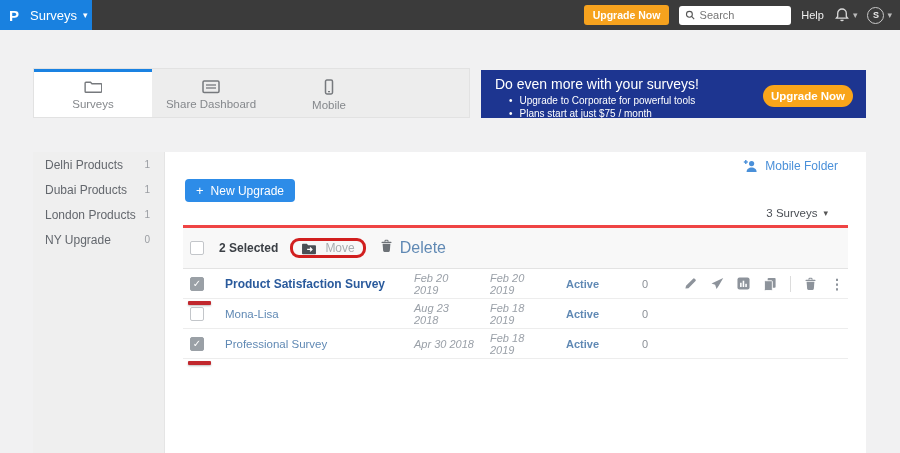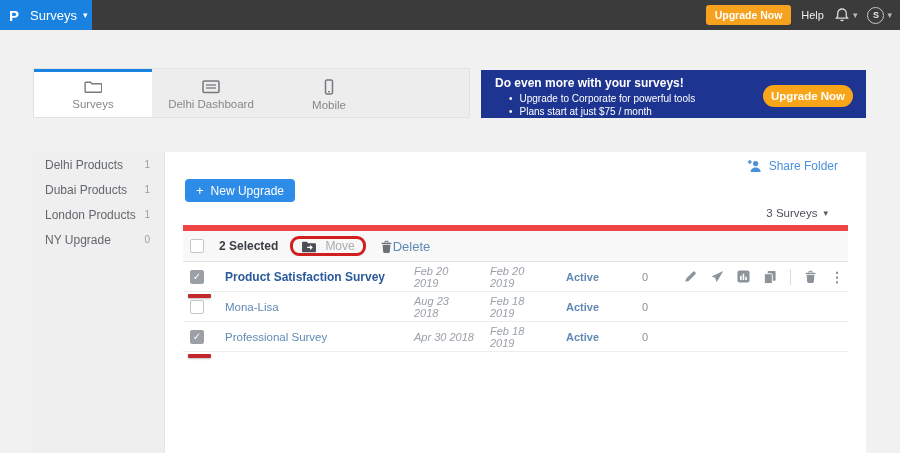--- a/index.html
+++ b/index.html
@@ -23,48 +23,48 @@
   .avatar { width:17px; height:17px; border:1.5px solid #c9c9c9; border-radius:50%; color:#e8e8e8; font-size:9px; font-weight:bold; display:flex; align-items:center; justify-content:center; }
 
   
   .tabstrip { position:absolute; left:33px; top:68px; width:437px; height:50px; display:flex; background:#ededed; border:1px solid #e2e2e2; }
   .tab { width:118px; display:flex; flex-direction:column; align-items:center; justify-content:center; gap:4px; font-size:11.5px; color:#85888c; border-top:3px solid transparent; cursor:pointer; }
   .tab.active { background:#fff; border-top:3px solid #1a82e2; }
   .tab-filler { flex:1; }
 
   
   .banner { position:absolute; left:481px; top:70px; width:385px; height:48px; background:#1d3590; color:#fff; padding:6px 12px 0 14px; }
-  .banner-title { font-size:12px; font-weight:bold; }
+  .banner-title { font-size:14px; font-weight:normal; }
   .banner-bullet { font-size:10px; margin-left:14px; margin-top:2.5px; display:flex; gap:7px; }
   .pill { position:absolute; right:13px; top:15px; width:90px; height:22px; border-radius:12px; background:#f9a51a; color:#fff; font-weight:bold; font-size:11.5px; border:none; cursor:pointer; font-family:inherit; }
 
   
   .content { position:absolute; left:33px; top:152px; width:833px; bottom:0; display:flex; }
   .sidebar { width:132px; background:#efefef; border-right:1px solid #e5e5e5; }
   .side-item { height:25px; display:flex; align-items:center; padding:0 14px 0 12px; font-size:12px; color:#63676d; cursor:pointer; }
   .side-item.active { background:#fff; border-left:4px solid #1a82e2; padding-left:8px; }
   .side-count { margin-left:auto; font-size:10px; color:#9a9da2; }
 
   .panel { flex:1; background:#fff; position:relative; }
   .share { position:absolute; top:7px; right:28px; display:flex; align-items:center; gap:7px; color:#4a90d9; font-size:12px; cursor:pointer; }
   .new-survey { position:absolute; top:27px; left:20px; height:23px; width:110px; background:#2d8ce8; border:none; border-radius:4px; color:#fff; font-size:12px; display:flex; align-items:center; justify-content:center; gap:7px; cursor:pointer; font-family:inherit; }
   .plus { font-size:13px; line-height:1; }
   .count-dd { position:absolute; top:55px; right:38px; font-size:11.5px; color:#4b4f55; display:flex; gap:6px; align-items:center; cursor:pointer; }
   .count-dd .caret { color:#555; }
 
   .table { position:absolute; top:73px; left:18px; right:18px; }
-  .toolbar { height:37px; background:#f8f8f8; border-top:6px solid #ef4444; border-bottom:1px solid #e3e3e3; display:flex; align-items:center; }
+  .toolbar { height:44px; background:#f8f8f8; border-top:3px solid #ef4444; border-bottom:1px solid #e3e3e3; display:flex; align-items:center; }
   .cb-cell { width:36px; padding-left:7px; position:relative; flex:none; }
   .cb { width:14px; height:14px; border:1px solid #c3c6ca; border-radius:2px; background:#fff; display:flex; align-items:center; justify-content:center; cursor:pointer; }
   .cb.on { background:#9aa0a6; border-color:#9aa0a6; }
   .cb.on::after { content:"\2713"; color:#fff; font-size:10px; line-height:1; }
   .sel-label { font-weight:bold; font-size:12px; color:#3c4046; margin-right:12px; }
   .red-box { border:3px solid #d11f1f; border-radius:9px; padding:0 8px; position:relative; z-index:2; background:transparent; }
   .move-btn { display:flex; align-items:center; gap:8px; background:none; border:none; font-size:12px; color:#a8acb0; cursor:pointer; font-family:inherit; }
-  .del-btn { display:flex; align-items:flex-end; background:none; border:none; font-size:13px; color:#6089b4; margin-left:14px; cursor:pointer; font-family:inherit; }
+  .del-btn { display:flex; align-items:flex-start; gap:7px; background:none; border:none; font-size:16px; color:#6089b4; margin-left:14px; cursor:pointer; font-family:inherit; }
 
   .trow { height:30px; display:flex; align-items:center; border-bottom:1px solid #ededed; font-size:11px; }
   .t-title { flex:1; padding-left:6px; font-size:11.5px; min-width:0; }
   .t-title a { color:#6089b4; text-decoration:none; cursor:pointer; }
   .trow.first .t-title a { font-weight:bold; color:#2a5a9c; font-size:12px; }
   .t-date { width:76px; flex:none; color:#9aa0a8; padding-left:16px;font-style:italic; }
   .t-status { width:70px; flex:none; padding-left:16px; }
   .t-status a { color:#6089b4; text-decoration:none; cursor:pointer;font-weight:bold; }
   .t-count { width:46px; flex:none; color:#8b9097; padding-left:22px; }
   .t-actions { width:182px; flex:none; display:flex; align-items:center; gap:13px; padding-left:18px; }
@@ -79,20 +79,27 @@
 <div class="screen">
 
   <header class="topbar">
     <div class="brand">
       <span class="logo">P</span>
       <span class="brand-label">Surveys</span>
       <span class="caret white">▾</span>
     </div>
     <div class="topbar-right">
       <button class="upgrade-sm">Upgrade Now</button>
+      <div class="search">
+        <svg width="12" height="12" viewBox="0 0 14 14">
+            <circle cx="6" cy="6" r="4" fill="none" stroke="#555" stroke-width="1.5"></circle>
+            <line x1="9" y1="9" x2="12.5" y2="12.5" stroke="#555" stroke-width="1.5"></line>
+          </svg>
+        <input placeholder="Search" style="">
+      </div>
       <span class="help">Help</span>
       <span class="icon-wrap">
         <svg width="16" height="16" viewBox="0 0 16 16">
             <path d="M8 2a4.3 4.3 0 0 0-4.3 4.3v3.2L2.4 11.2h11.2l-1.3-1.7V6.3A4.3 4.3 0 0 0 8 2z" fill="none" stroke="#d9d9d9" stroke-width="1.3"></path>
             <path d="M6.7 12.8a1.4 1.4 0 0 0 2.6 0" fill="none" stroke="#d9d9d9" stroke-width="1.3"></path>
           </svg>
         <span class="caret lt">▾</span>
       </span>
       <span class="icon-wrap">
         <span class="avatar">S</span>
@@ -107,21 +114,21 @@
           <path d="M1 3.5c0-.6.4-1 1-1h5.2l1.6 1.7H19c.6 0 1 .4 1 1V13c0 .6-.4 1-1 1H2c-.6 0-1-.4-1-1V3.5z" fill="none" stroke="#76797d" stroke-width="1.6"></path>
         </svg>
       <span>Surveys</span>
     </div>
     <div class="tab">
       <svg width="18" height="14" viewBox="0 0 18 14">
           <rect x="1" y="1" width="16" height="11.5" rx="1.2" fill="none" stroke="#76797d" stroke-width="1.5"></rect>
           <line x1="4" y1="5" x2="14" y2="5" stroke="#76797d" stroke-width="1.3"></line>
           <line x1="4" y1="8" x2="14" y2="8" stroke="#76797d" stroke-width="1.3"></line>
         </svg>
-      <span>Delhi Dashboard</span>
+      <span>Share Dashboard</span>
     </div>
     <div class="tab">
       <svg width="16" height="16" viewBox="0 0 16 16">
           <rect x="4.5" y="1" width="7" height="14" rx="1.4" fill="none" stroke="#76797d" stroke-width="1.5"></rect>
           <line x1="7" y1="12.6" x2="9" y2="12.6" stroke="#76797d" stroke-width="1.3"></line>
         </svg>
       <span>Mobile</span>
     </div>
     <div class="tab-filler"></div>
   </div>
@@ -162,21 +169,21 @@
 
     <main class="panel">
 
       <div class="share">
         <svg width="15" height="14" viewBox="0 0 15 14">
             <circle cx="8.6" cy="4.6" r="2.6" fill="#4a90d9"></circle>
             <path d="M3.6 13c0-2.8 2.3-4.4 5-4.4s5 1.6 5 4.4z" fill="#4a90d9"></path>
             <line x1="0.8" y1="3" x2="4.8" y2="3" stroke="#4a90d9" stroke-width="1.4"></line>
             <line x1="2.8" y1="1" x2="2.8" y2="5" stroke="#4a90d9" stroke-width="1.4"></line>
           </svg>
-        <span>Share Folder</span>
+        <span>Mobile Folder</span>
       </div>
 
       <button class="new-survey">
         <span class="plus">+</span>
         <span>New Upgrade</span>
       </button>
 
       <div class="count-dd">
         <span>3 Surveys</span>
         <span class="caret">▾</span>

